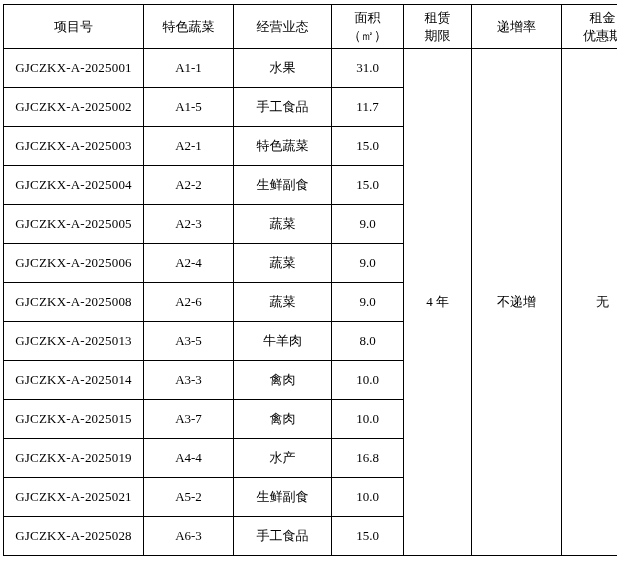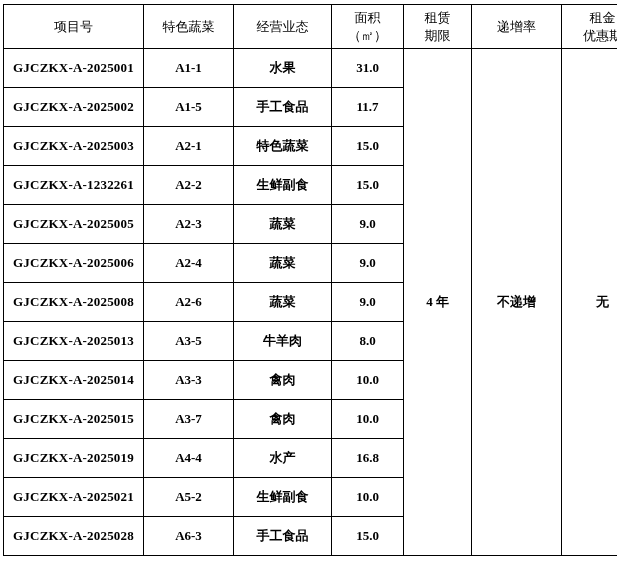--- a/index.html
+++ b/index.html
@@ -35,21 +35,21 @@
     line-height: 1.25;
     padding: 0;
   }
   table.listing thead th {
     height: 43px;
     font-weight: normal;
     font-family: "Liberation Serif", "DejaVu Serif", serif;
   }
   table.listing tbody td {
     height: 38px;
-    font-weight: bold;
+    font-weight: normal;
   }
   .col-id    { width: 140px; }
   .col-zone  { width: 90px;  }
   .col-biz   { width: 98px;  }
   .col-area  { width: 72px;  }
   .col-term  { width: 68px;  }
   .col-rate  { width: 90px;  }
   .col-free  { width: 82px;  }
 
   .hdr-two-line {
@@ -131,21 +131,21 @@
         <td>手工食品</td>
         <td class="num-cell">11.7</td>
       </tr>
       <tr>
         <td class="id-cell">GJCZKX-A-2025003</td>
         <td class="zone-cell">A2-1</td>
         <td>特色蔬菜</td>
         <td class="num-cell">15.0</td>
       </tr>
       <tr>
-        <td class="id-cell">GJCZKX-A-1232261</td>
+        <td class="id-cell">GJCZKX-A-2025004</td>
         <td class="zone-cell">A2-2</td>
         <td>生鲜副食</td>
         <td class="num-cell">15.0</td>
       </tr>
       <tr>
         <td class="id-cell">GJCZKX-A-2025005</td>
         <td class="zone-cell">A2-3</td>
         <td>蔬菜</td>
         <td class="num-cell">9.0</td>
       </tr>

